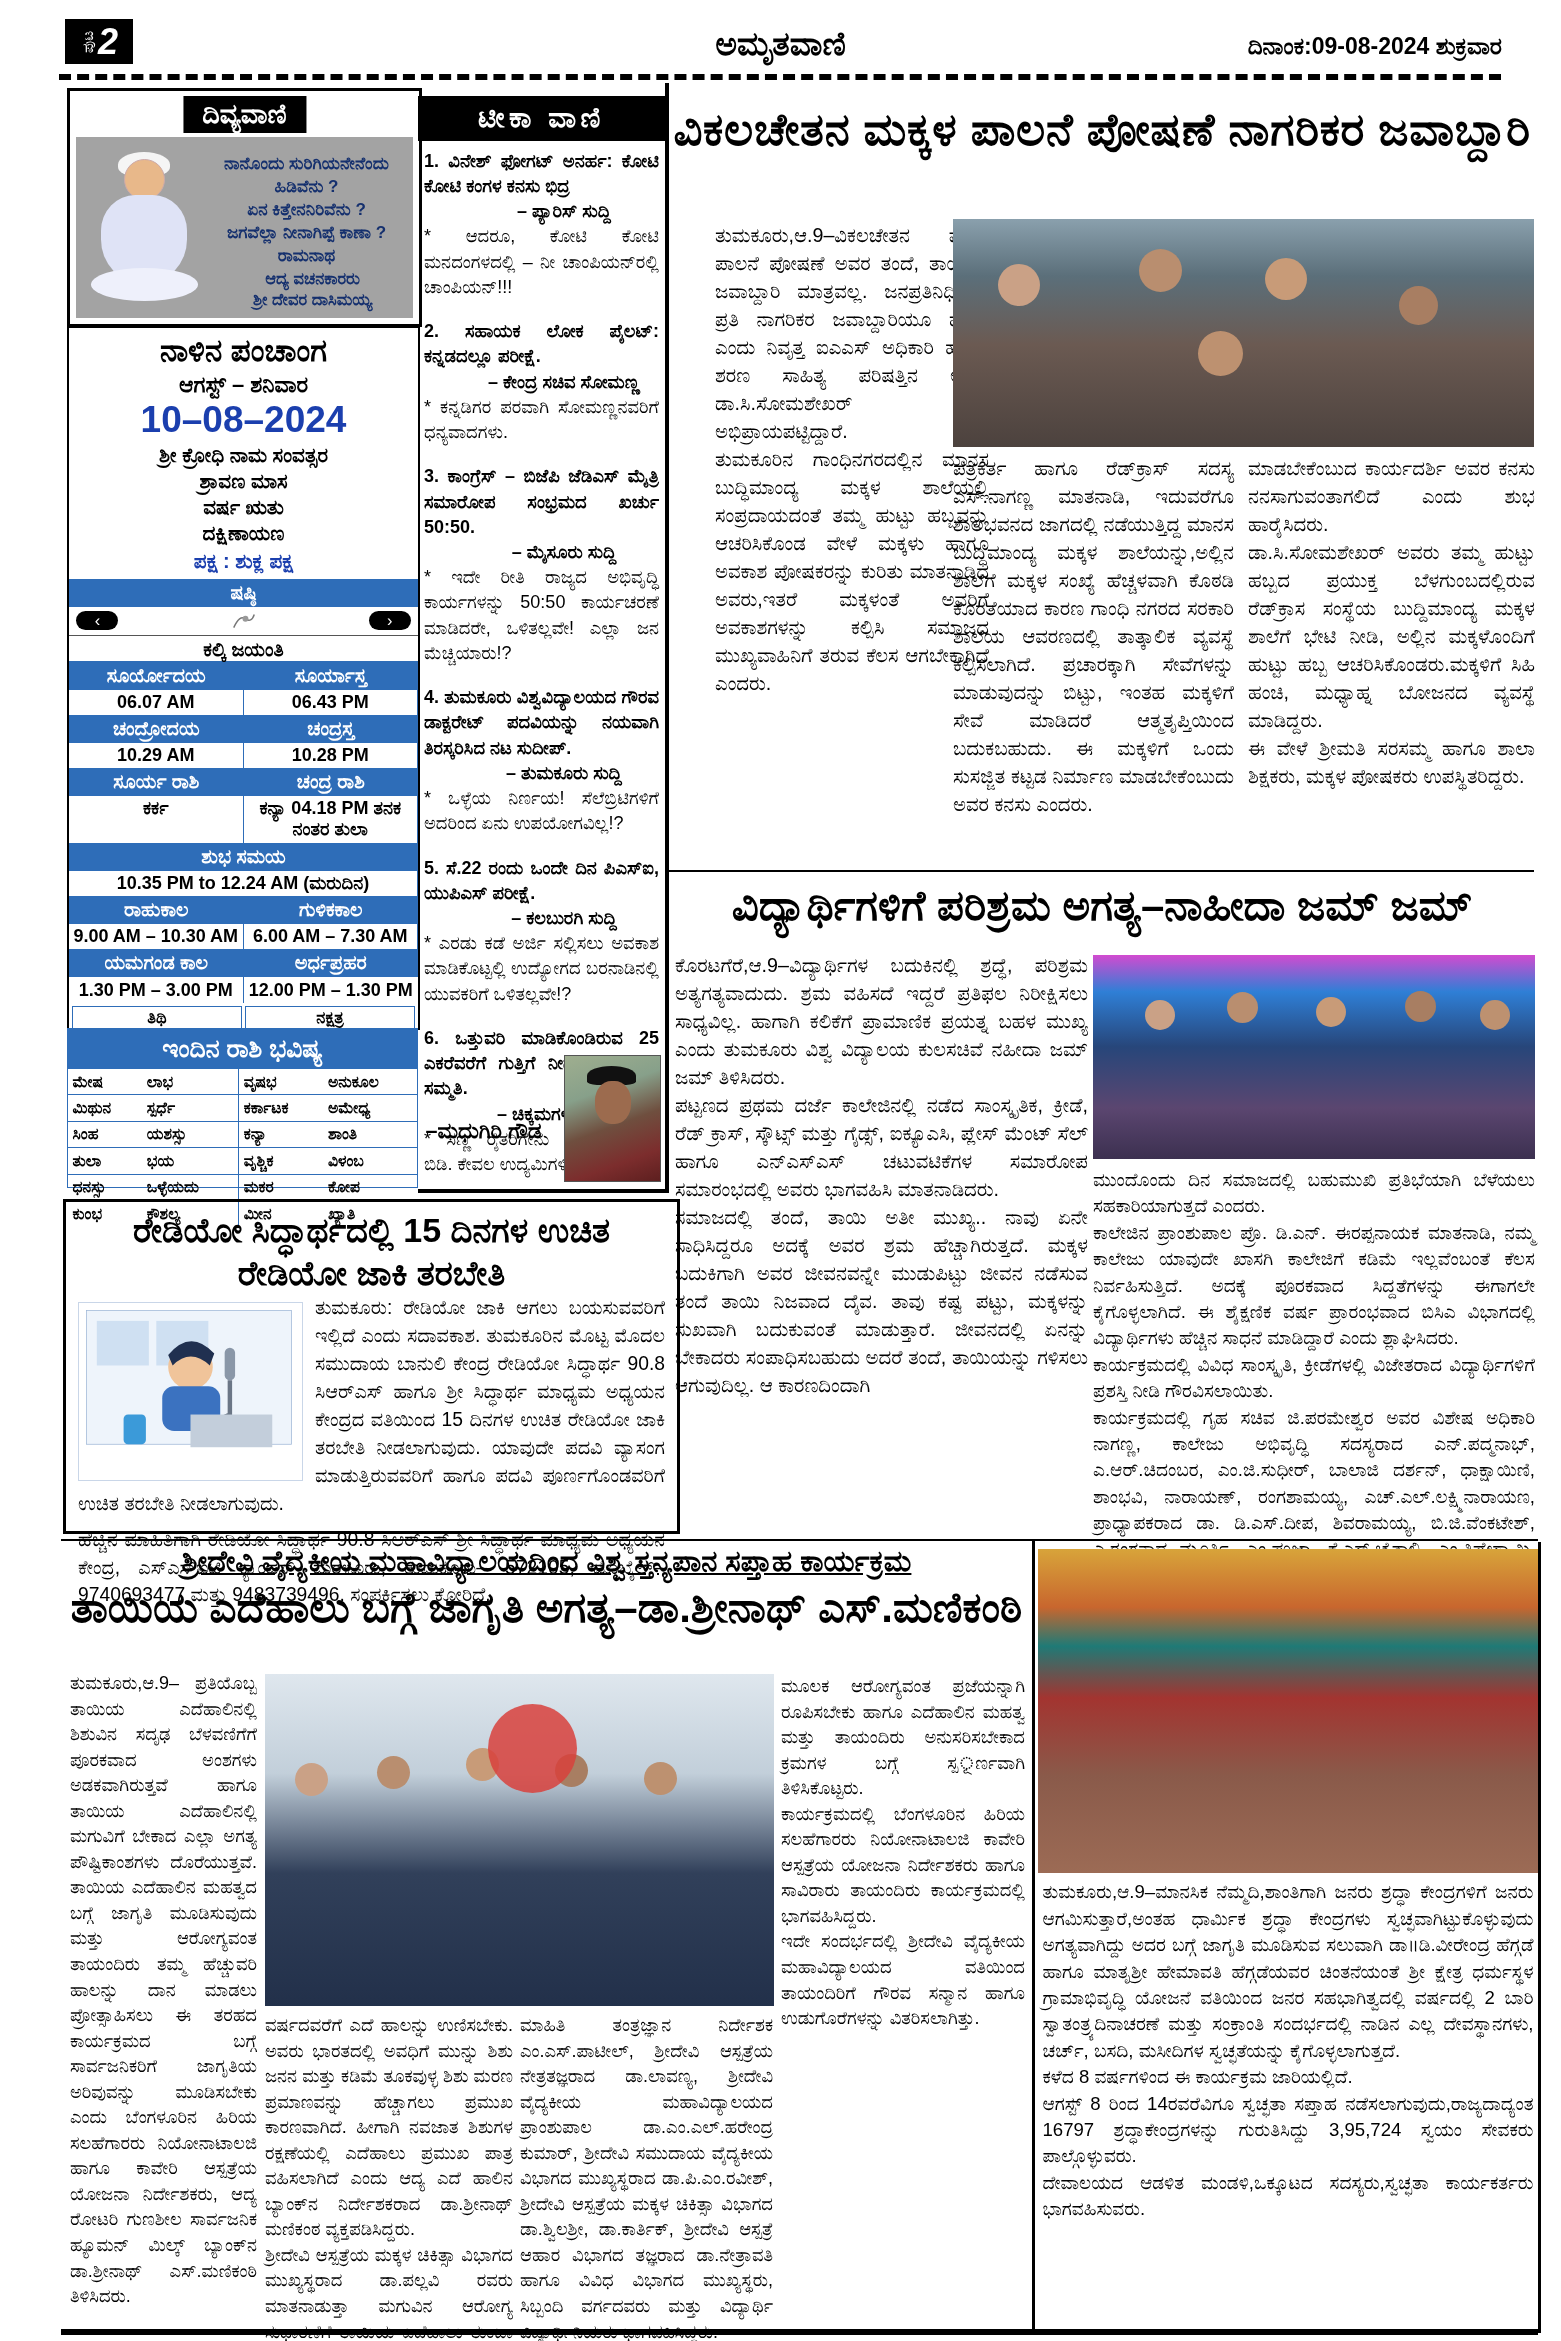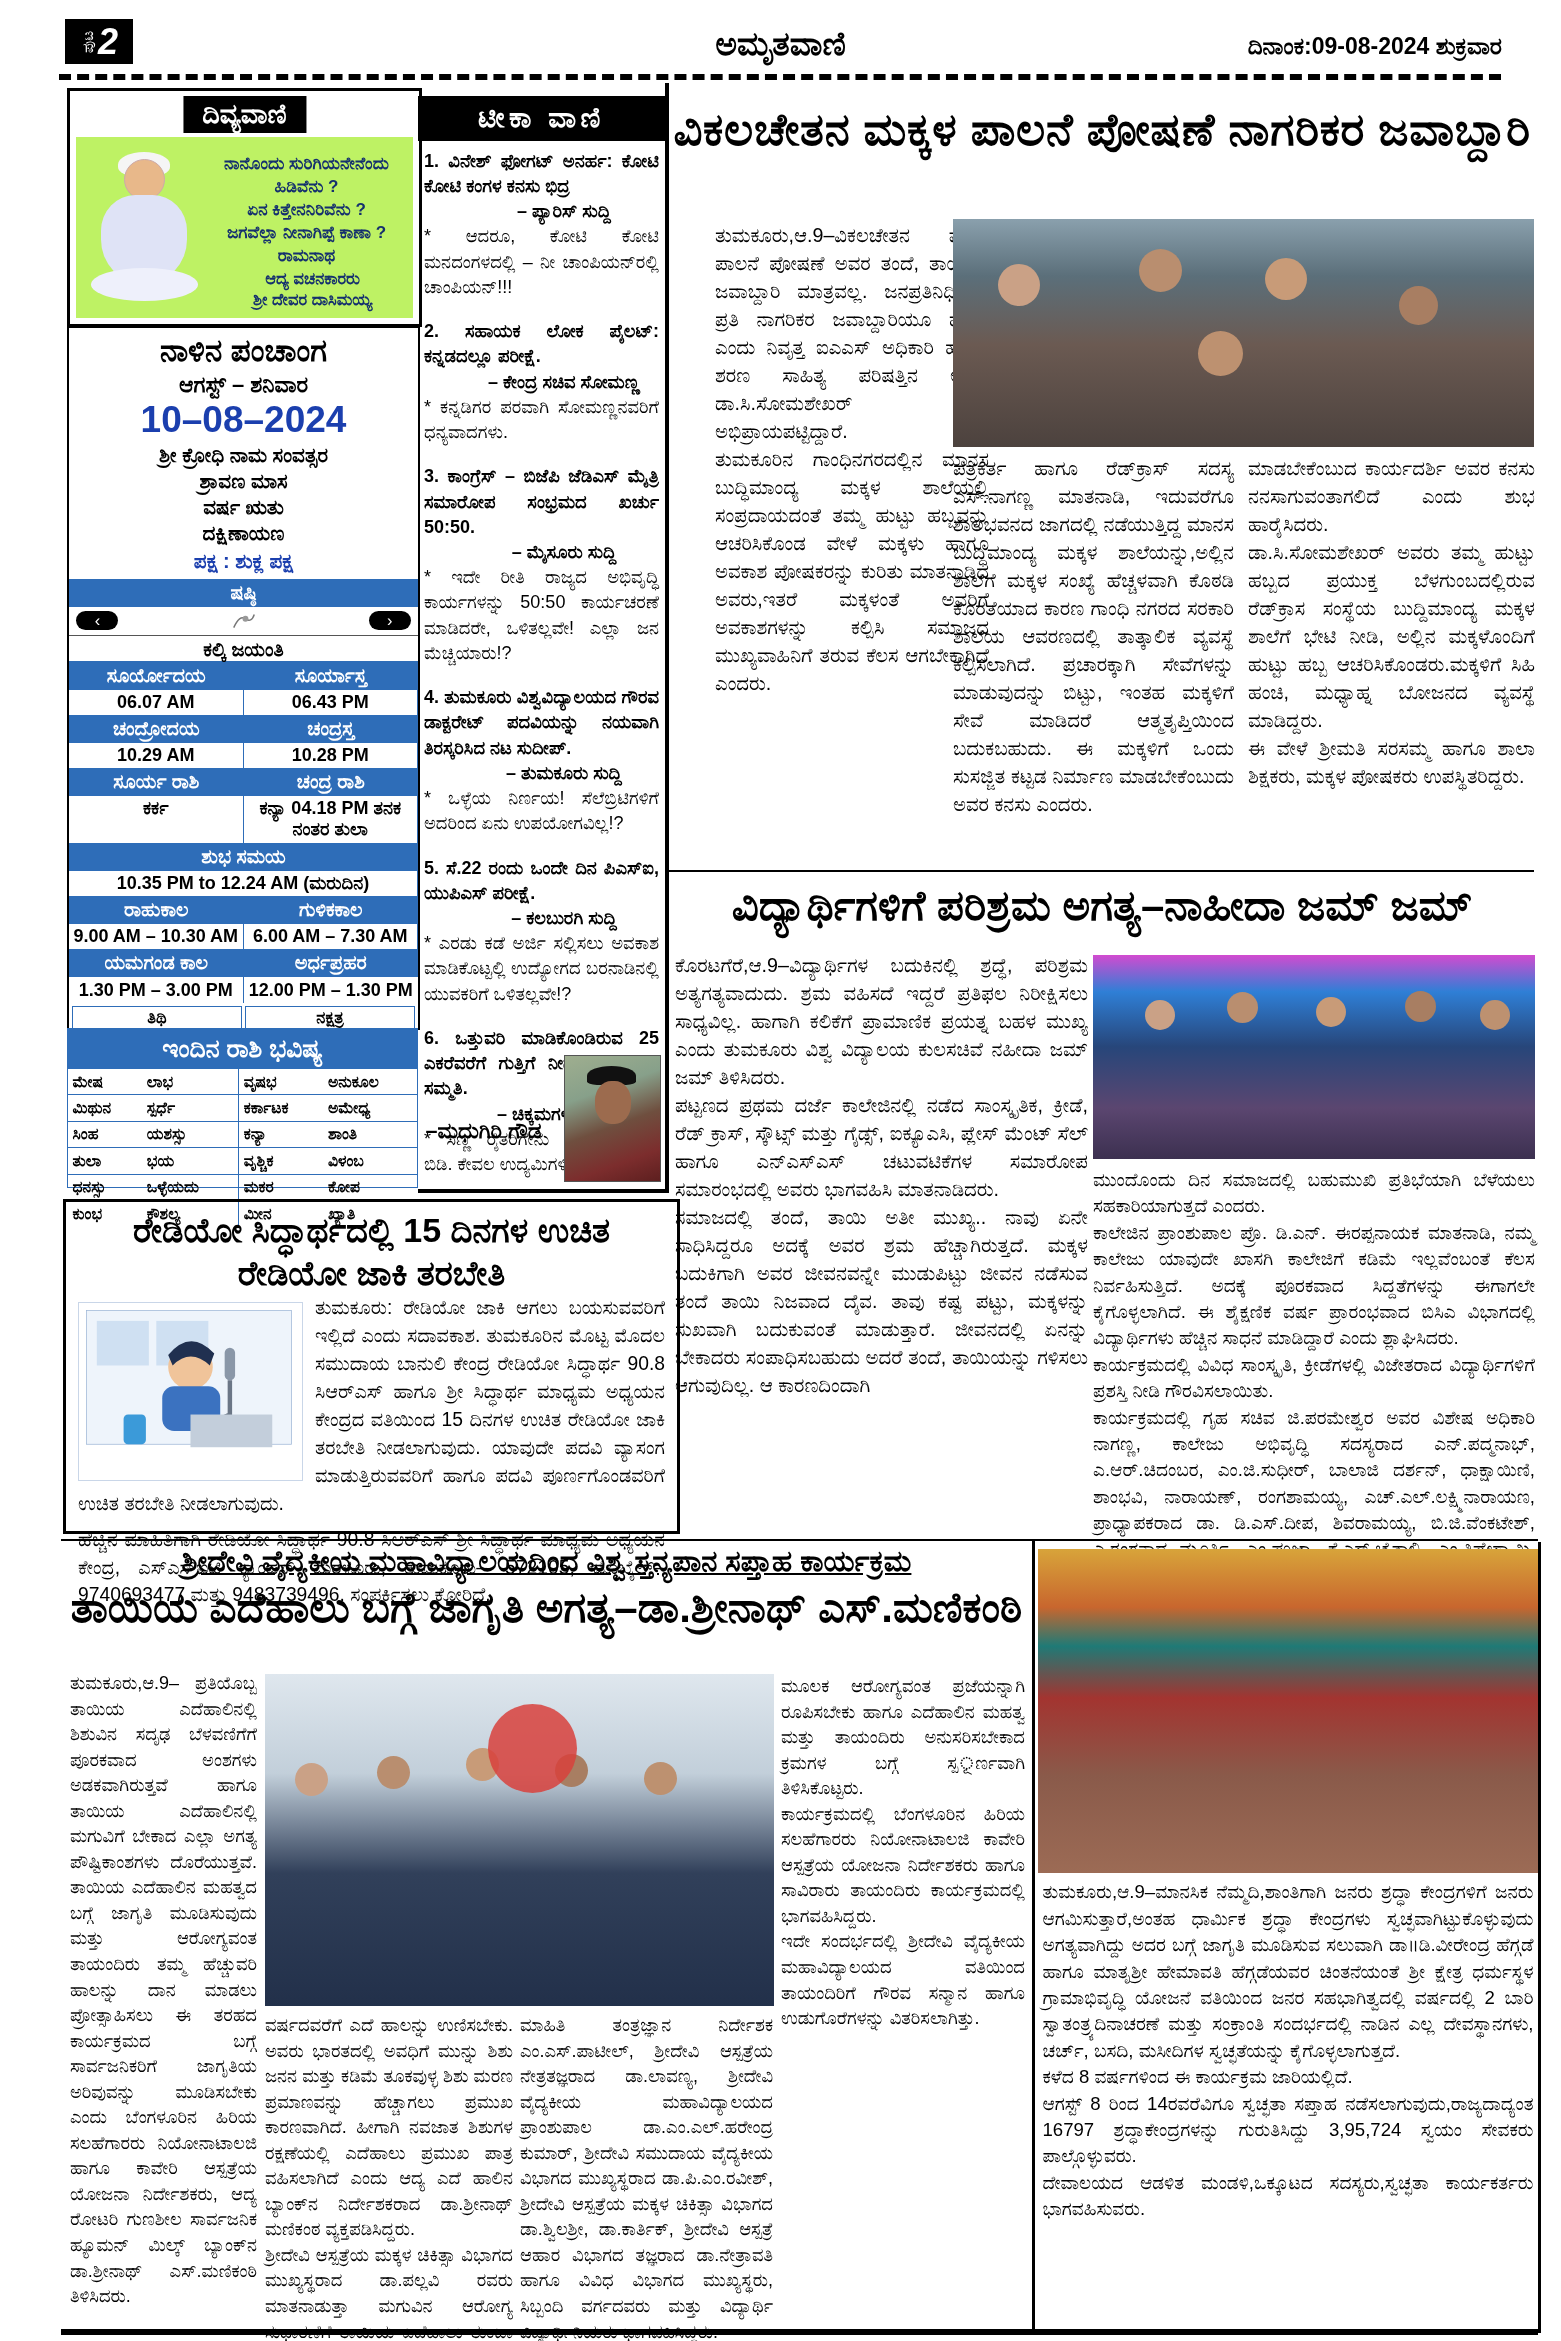--- a/index.html
+++ b/index.html
@@ -15,21 +15,21 @@
   #pagenum-box .lbl{font-size:15px;line-height:15px;writing-mode:vertical-rl;transform:rotate(180deg);}
   #pagenum-box .num{font-size:36px;font-weight:bold;font-style:italic;}
   #masthead{left:0;top:25px;width:1561px;text-align:center;font-size:33px;font-weight:bold;}
   #dateline{left:1115px;top:33px;width:387px;text-align:right;font-size:23px;font-weight:bold;}
   #head-rule{left:59px;top:74px;width:1442px;height:0;border-top:6.7px dashed #000;}
 
   
   #divyavani{left:67px;top:88px;width:349px;height:233px;border:3px solid #000;background:#fff;}
   #divyavani .title{position:absolute;left:50%;top:4.5px;transform:translateX(-50%);
        background:#000;color:#fff;font-size:27px;font-weight:bold;padding:3px 19.3px;}
-  #divyavani .art{position:absolute;left:6px;top:46px;right:6px;bottom:6px;background:#bef264;}
+  #divyavani .art{position:absolute;left:6px;top:46px;right:6px;bottom:6px;background:#a3a3a3;}
   .saint{position:absolute;left:12px;top:19.3px;width:112px;height:149px;}
   .saint .head{position:absolute;left:36px;top:3px;width:39px;height:39px;border-radius:50%;background:#e8b88a;border:1.5px solid #caa;}
   .saint .turban{position:absolute;left:30px;top:-4.5px;width:52px;height:25px;border-radius:50% 50% 40% 40%;background:#f5f5f5;}
   .saint .body{position:absolute;left:13.4px;top:39px;width:86px;height:89px;border-radius:40% 40% 50% 50%;background:#dfe3f6;}
   .saint .base{position:absolute;left:3px;top:112px;width:107px;height:33px;border-radius:50%;background:#eef0fb;}
   #divyavani .verse{position:absolute;left:130px;top:16.4px;width:201px;color:#15306e;
        font-size:17px;font-weight:bold;text-align:center;line-height:1.35;}
   #divyavani .attr{position:absolute;right:7.4px;bottom:7.4px;width:186px;color:#15306e;
        font-size:16.4px;font-weight:bold;text-align:center;line-height:1.3;}
 

